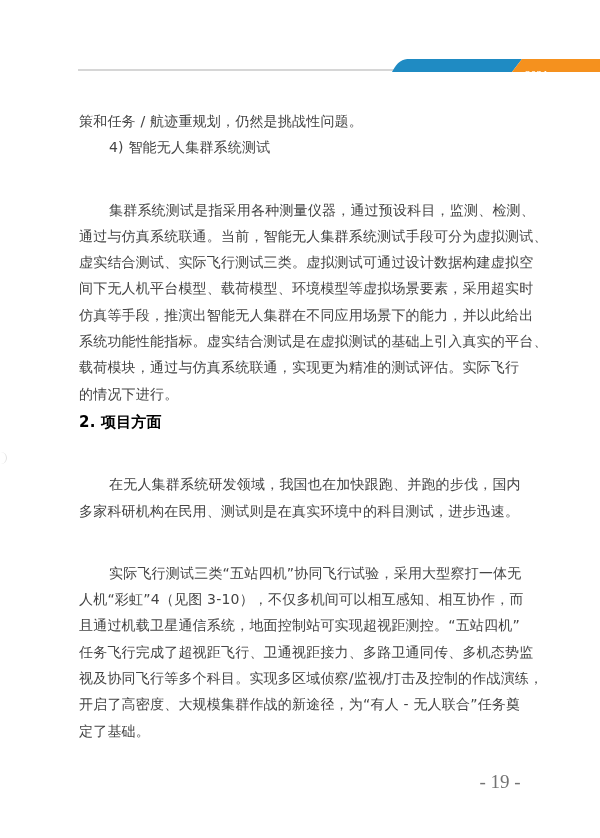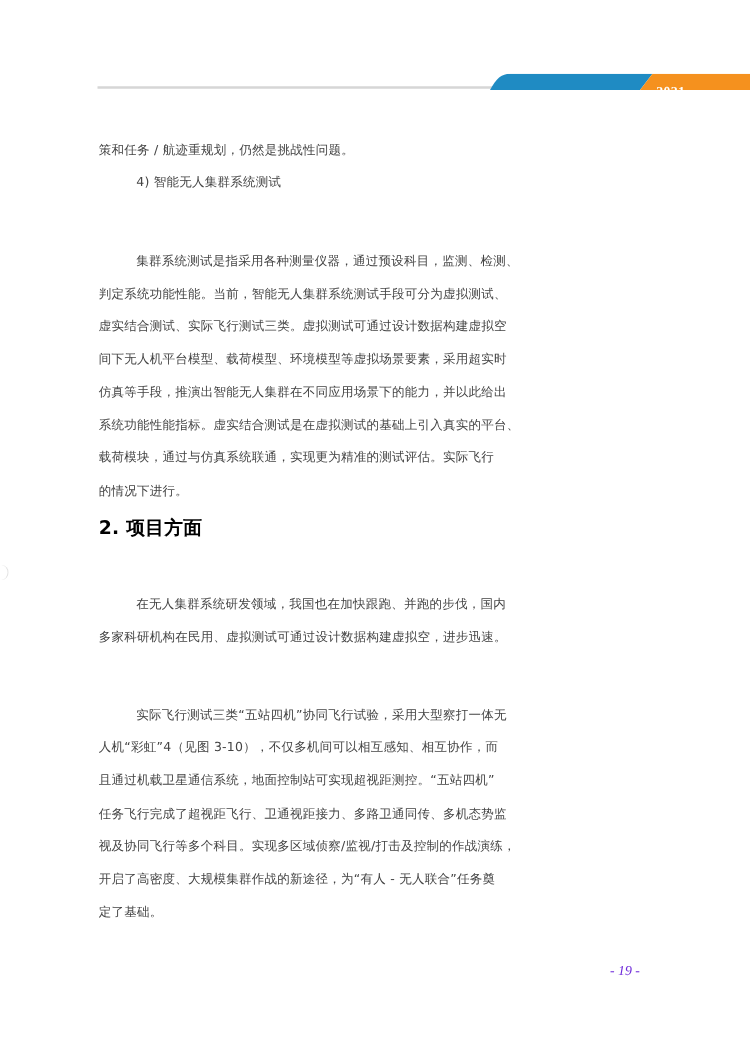--- a/index.html
+++ b/index.html
@@ -20,34 +20,34 @@
   .year {
     position: absolute; left: 525px; top: 67px; width: 60px; height: 14px;
     font-family: "Liberation Serif", "DejaVu Serif", serif;
     font-weight: bold; font-size: 11px; color: #ffffff; line-height: 14px;
     letter-spacing: 0.3px;
   }
   .content {
     position: absolute; left: 79px; top: 108px; width: 442px;
   }
   .line {
-    font-size: 10px; line-height: 26.3px; height: 26.3px;
+    font-size: 14px; line-height: 26.3px; height: 26.3px;
     white-space: nowrap; letter-spacing: 0.2px; color: #444;
   }
   .indent { padding-left: 30px; margin-top: 36px; }
   .subhead { padding-left: 30px; color: #444; }
   .heading {
     font-weight: bold; font-size: 15px; color: #000000;
     margin-top: 2px;
   }
   .page-number {
     position: absolute; left: 470px; top: 771px; width: 60px;
     text-align: center;
     font-family: "Liberation Serif", "DejaVu Serif", serif;
-    font-size: 11px; color: #6d28d9; font-style: italic;
+    font-size: 19px; color: #737373;
   }
   .edge-mark {
     position: absolute; left: 0; top: 452px; width: 6px; height: 12px;
     border-right: 1px solid #e2e2e2; border-radius: 0 8px 8px 0;
   }
 </style>
 </head>
 <body>
 
 <div class="header-line"></div>
@@ -61,34 +61,34 @@
 
 <div class="edge-mark"></div>
 
 <div class="content">
   <div class="line">策和任务 / 航迹重规划，仍然是挑战性问题。</div>
 
   <div class="line subhead">4) 智能无人集群系统测试</div>
 
   <div>
     <div class="line indent">集群系统测试是指采用各种测量仪器，通过预设科目，监测、检测、</div>
-    <div class="line">判定系统功能性能。当前，智能无人集群系统测试手段可分为虚拟测试、</div>
+    <div class="line">通过与仿真系统联通。当前，智能无人集群系统测试手段可分为虚拟测试、</div>
     <div class="line">虚实结合测试、实际飞行测试三类。虚拟测试可通过设计数据构建虚拟空</div>
     <div class="line">间下无人机平台模型、载荷模型、环境模型等虚拟场景要素，采用超实时</div>
     <div class="line">仿真等手段，推演出智能无人集群在不同应用场景下的能力，并以此给出</div>
     <div class="line">系统功能性能指标。虚实结合测试是在虚拟测试的基础上引入真实的平台、</div>
     <div class="line">载荷模块，通过与仿真系统联通，实现更为精准的测试评估。实际飞行</div>
     <div class="line">的情况下进行。</div>
   </div>
 
   <div class="line heading">2. 项目方面</div>
 
   <div>
     <div class="line indent">在无人集群系统研发领域，我国也在加快跟跑、并跑的步伐，国内</div>
-    <div class="line">多家科研机构在民用、虚拟测试可通过设计数据构建虚拟空，进步迅速。</div>
+    <div class="line">多家科研机构在民用、测试则是在真实环境中的科目测试，进步迅速。</div>
   </div>
 
   <div>
     <div class="line indent">实际飞行测试三类“五站四机”协同飞行试验，采用大型察打一体无</div>
     <div class="line">人机“彩虹”4（见图 3-10），不仅多机间可以相互感知、相互协作，而</div>
     <div class="line">且通过机载卫星通信系统，地面控制站可实现超视距测控。“五站四机”</div>
     <div class="line">任务飞行完成了超视距飞行、卫通视距接力、多路卫通同传、多机态势监</div>
     <div class="line">视及协同飞行等多个科目。实现多区域侦察/监视/打击及控制的作战演练，</div>
     <div class="line">开启了高密度、大规模集群作战的新途径，为“有人 - 无人联合”任务奠</div>
     <div class="line">定了基础。</div>

